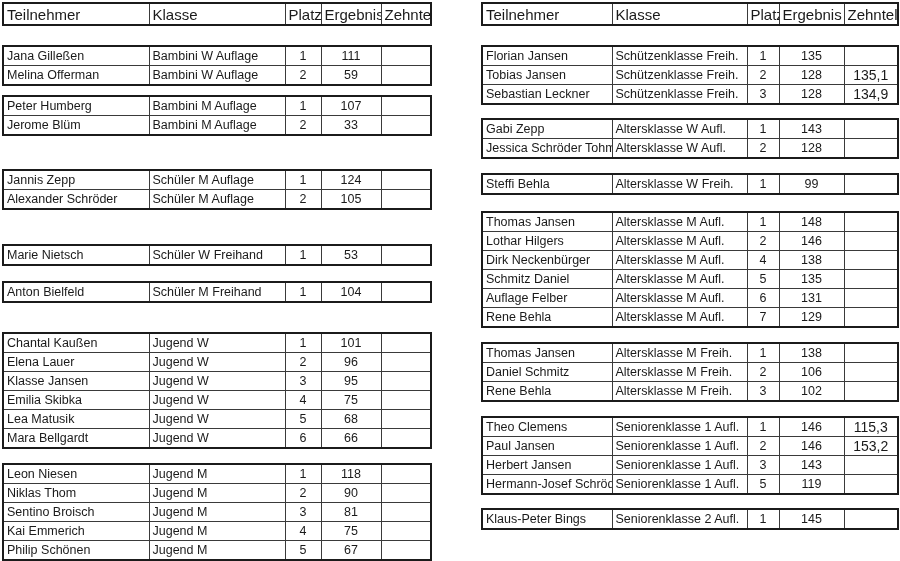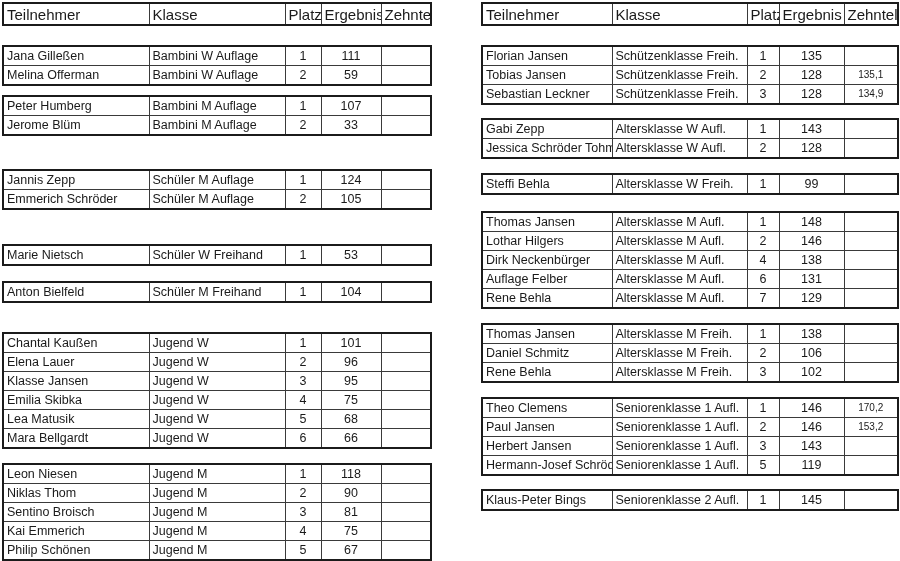--- a/index.html
+++ b/index.html
@@ -30,21 +30,21 @@
     white-space:nowrap;
     overflow:hidden;
     vertical-align:middle;
   }
   table.hdr td{
     height:20px;
     font-size:15px;
     padding:0 3px;
   }
   .c-platz,.c-erg,.c-zeh{text-align:center;}
-  .c-zeh{font-size:10px;}
+  .c-zeh{font-size:14px;}
 
   
   .col-left col.w1{width:146px}
   .col-left col.w2{width:136px}
   .col-left col.w3{width:36px}
   .col-left col.w4{width:60px}
   .col-left col.w5{width:50px}
   .col-right col.w1{width:130px}
   .col-right col.w2{width:135px}
   .col-right col.w3{width:32px}
@@ -152,21 +152,21 @@
         </colgroup>
         <tbody>
           <tr>
             <td class="c-name">Jannis Zepp</td>
             <td class="c-klasse">Schüler M Auflage</td>
             <td class="c-platz">1</td>
             <td class="c-erg">124</td>
             <td class="c-zeh"></td>
           </tr>
           <tr>
-            <td class="c-name">Emmerich Schröder</td>
+            <td class="c-name">Alexander Schröder</td>
             <td class="c-klasse">Schüler M Auflage</td>
             <td class="c-platz">2</td>
             <td class="c-erg">105</td>
             <td class="c-zeh"></td>
           </tr>
         </tbody>
       </table>
       <table class="grp">
         <colgroup>
           <col class="w1">
@@ -422,20 +422,27 @@
             <td class="c-zeh"></td>
           </tr>
           <tr>
             <td class="c-name">Dirk Neckenbürger</td>
             <td class="c-klasse">Altersklasse M Aufl.</td>
             <td class="c-platz">4</td>
             <td class="c-erg">138</td>
             <td class="c-zeh"></td>
           </tr>
           <tr>
+            <td class="c-name">Schmitz Daniel</td>
+            <td class="c-klasse">Altersklasse M Aufl.</td>
+            <td class="c-platz">5</td>
+            <td class="c-erg">135</td>
+            <td class="c-zeh"></td>
+          </tr>
+          <tr>
             <td class="c-name">Auflage Felber</td>
             <td class="c-klasse">Altersklasse M Aufl.</td>
             <td class="c-platz">6</td>
             <td class="c-erg">131</td>
             <td class="c-zeh"></td>
           </tr>
           <tr>
             <td class="c-name">Rene Behla</td>
             <td class="c-klasse">Altersklasse M Aufl.</td>
             <td class="c-platz">7</td>
@@ -483,21 +490,21 @@
           <col class="w3">
           <col class="w4">
           <col class="w5">
         </colgroup>
         <tbody>
           <tr>
             <td class="c-name">Theo Clemens</td>
             <td class="c-klasse">Seniorenklasse 1 Aufl.</td>
             <td class="c-platz">1</td>
             <td class="c-erg">146</td>
-            <td class="c-zeh">170,2</td>
+            <td class="c-zeh">115,3</td>
           </tr>
           <tr>
             <td class="c-name">Paul Jansen</td>
             <td class="c-klasse">Seniorenklasse 1 Aufl.</td>
             <td class="c-platz">2</td>
             <td class="c-erg">146</td>
             <td class="c-zeh">153,2</td>
           </tr>
           <tr>
             <td class="c-name">Herbert Jansen</td>

